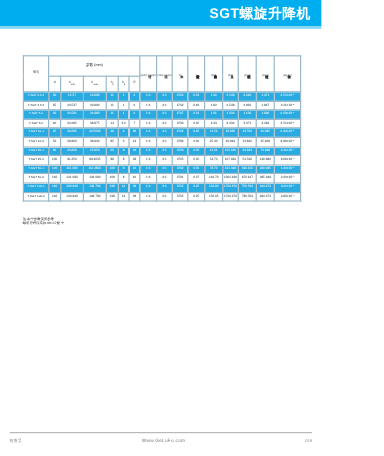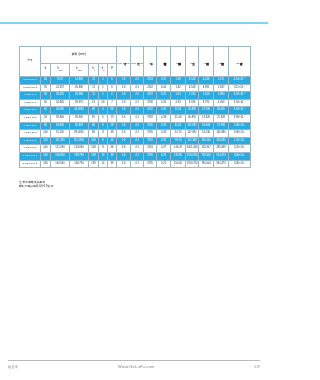--- a/index.html
+++ b/index.html
@@ -133,20 +133,23 @@
     font-size:4px;
     color:#7d7d7d;
     letter-spacing:.2px;
   }
 </style>
 </head>
 <body>
 
 <div id="page">
 
+  <div class="banner">
+    <span class="banner-title">SGT螺旋升降机</span>
+  </div>
   <div class="banner-strip"></div>
 
   <div class="table-wrap">
     <table>
       <colgroup id="colgroup">
           <col style="width: 21px;">
           <col style="width: 10px;">
           <col style="width: 19px;">
           <col style="width: 19px;">
           <col style="width: 10px;">

